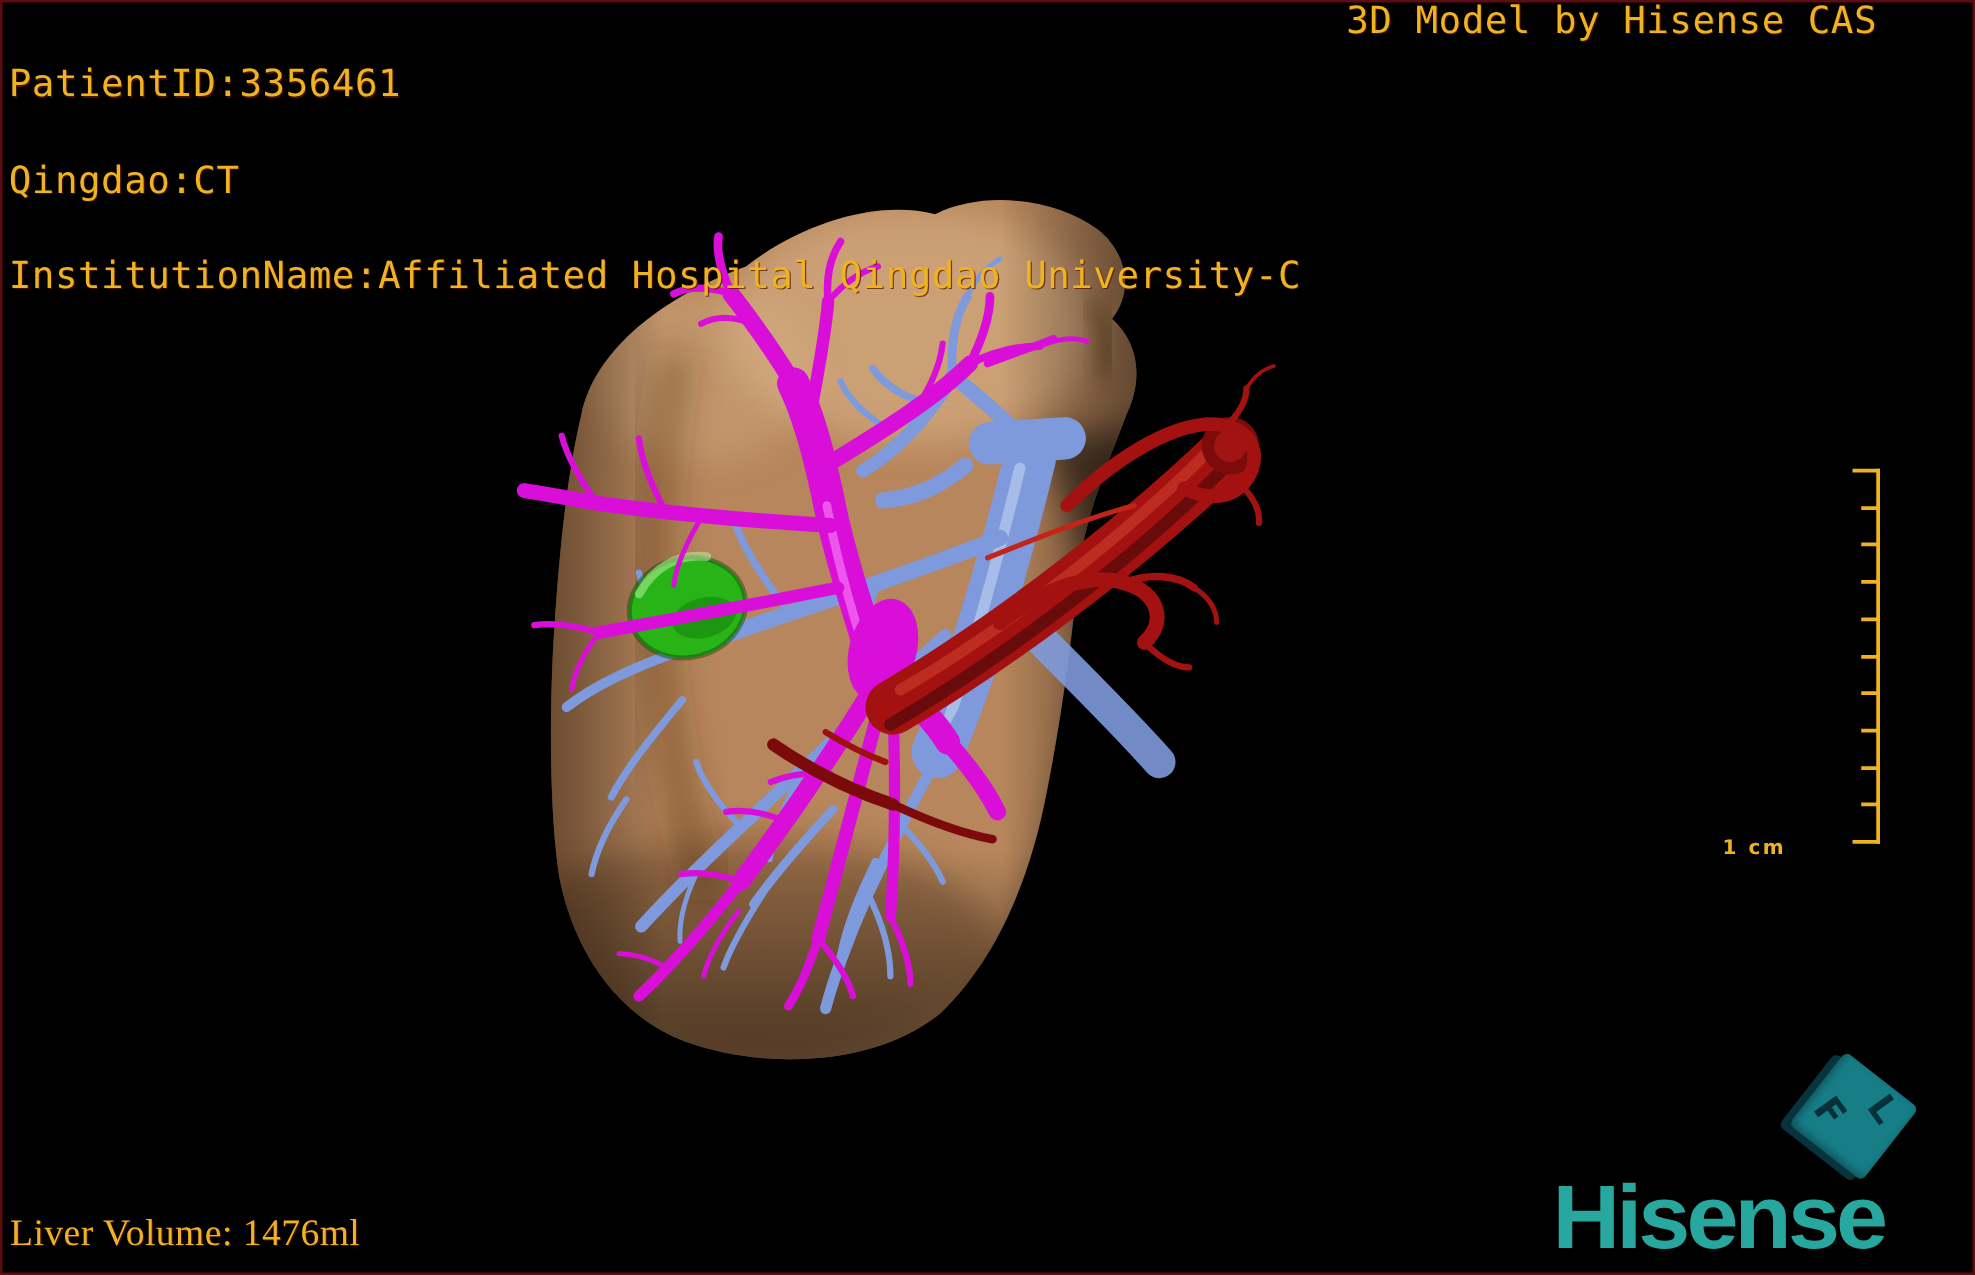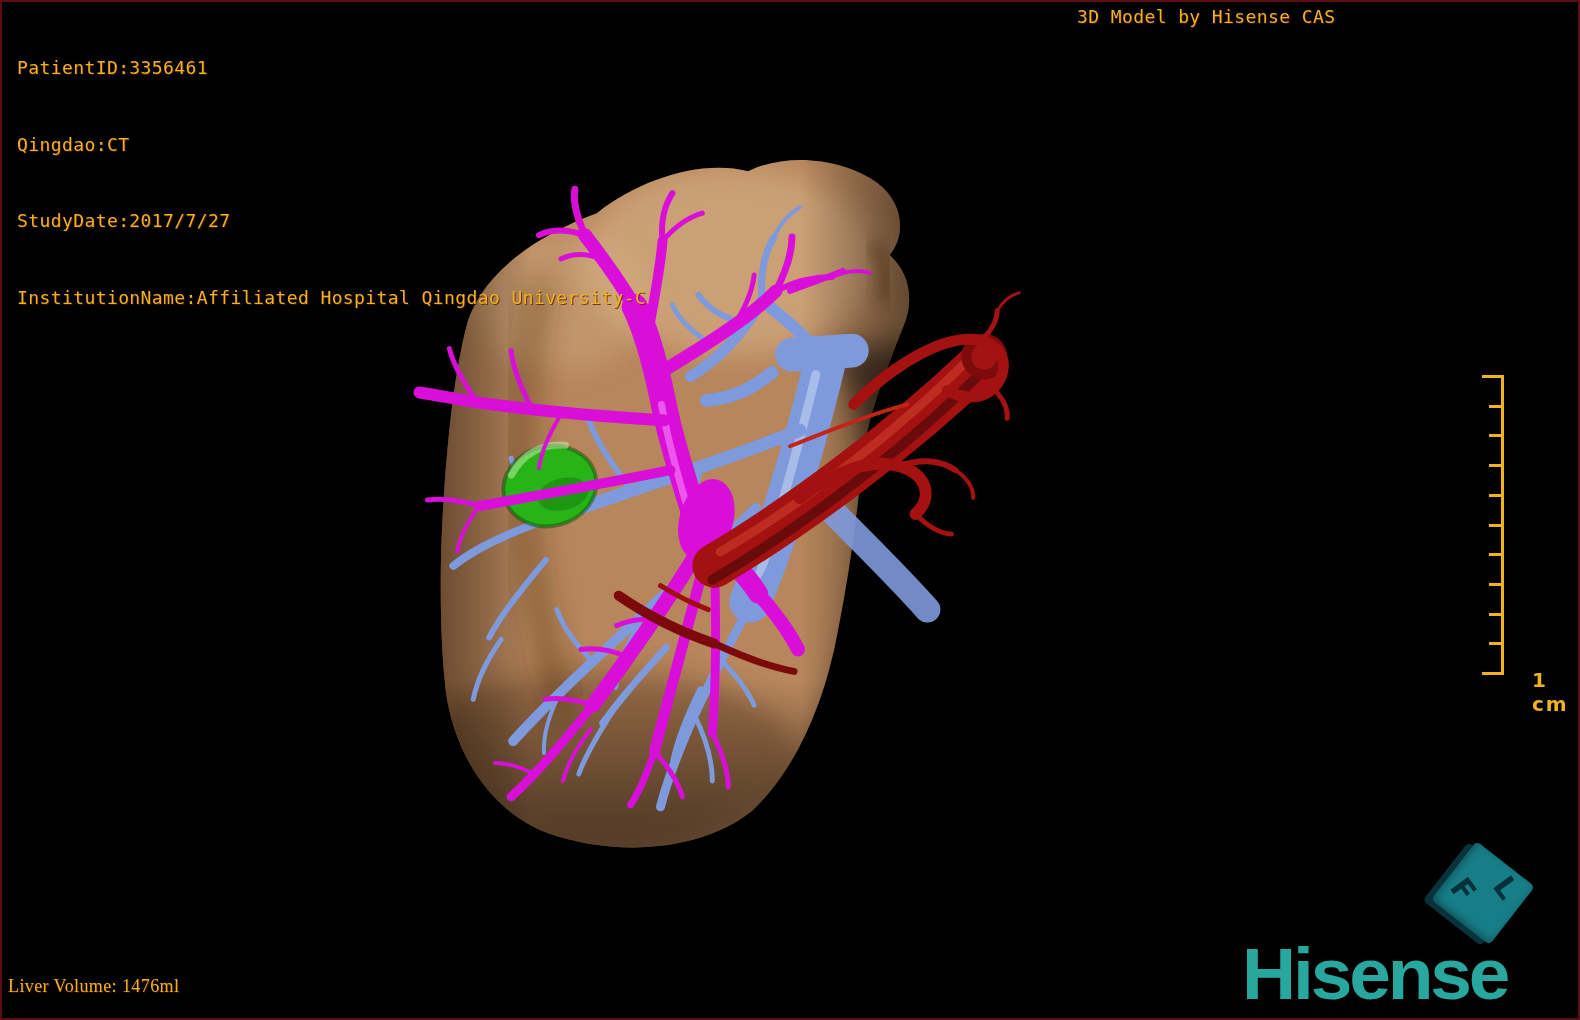--- a/index.html
+++ b/index.html
@@ -8,32 +8,32 @@
     --artery:#a31111; --gallbladder:#28b416; --logo-teal:#27a79d; --cube-teal:#177e88;
   }
   html,body{margin:0;padding:0;background:#000;}
   .stage{
     position:relative;width:1580px;height:1020px;box-sizing:border-box;
     background:var(--background);border:2px solid var(--frame-border);
     overflow:hidden;font-family:"DejaVu Sans Mono",monospace;
   }
   .scene{position:absolute;left:0;top:0;width:100%;height:100%;}
   .osd{
-    position:absolute;color:var(--overlay-text);font-size:18px;line-height:25.5px;
+    position:absolute;color:var(--overlay-text);font-size:30px;line-height:25.5px;
     letter-spacing:.4px;white-space:pre;text-shadow:1px 1px 0 rgba(90,20,0,.75);
   }
-  #patient-info{left:15px;top:2px;}
+  #patient-info{left:5px;top:2px;}
   #view-title{left:1075px;top:2px;}
   #liver-volume{left:6px;top:972px;font-family:Liberation Serif, serif;}
   
   #scale-bar{position:absolute;left:1476px;top:373px;width:26px;height:300px;}
   #scale-bar .axis{position:absolute;right:0;top:0;width:3px;height:100%;background:var(--overlay-text);}
   #scale-bar .tick{position:absolute;right:0;height:3px;width:15px;background:var(--overlay-text);}
   #scale-bar .tick-end{width:22px;}
-  #scale-label{position:absolute;left:1530px;top:666px;font-size:20px;font-weight:bold;
+  #scale-label{position:absolute;left:1376px;top:666px;font-size:16px;font-weight:bold;
     letter-spacing:2px;color:var(--overlay-text);font-family:"DejaVu Sans",sans-serif;}
   
   #orientation-cube{position:absolute;left:1444px;top:854px;width:74px;height:74px;
     transform:rotate(38deg);background:var(--cube-teal);border-radius:5px;
     box-shadow:-6px 6px 0 rgba(8,58,66,.9), inset 2px -3px 8px rgba(0,0,0,.35);}
   .cube-letter{position:absolute;font-family:"DejaVu Sans",sans-serif;font-weight:bold;
     color:#06313a;font-size:30px;line-height:30px;}
   #cube-letter-f{left:9px;top:32px;transform:rotate(16deg);}
   #cube-letter-l{left:42px;top:4px;transform:rotate(16deg);}
   
@@ -199,21 +199,20 @@
       <path stroke="#c22418" stroke-width="4" fill="none" stroke-linecap="round" d="M 790,446 C 830,430 870,414 908,404"></path>
       <path stroke="#7c0a0a" stroke-width="10" fill="none" stroke-linecap="round" d="M 618,596 C 650,618 684,634 714,644"></path>
       <path stroke="#7c0a0a" stroke-width="7" fill="none" stroke-linecap="round" d="M 714,644 C 744,658 772,668 794,672"></path>
       <path stroke="#9c1010" stroke-width="5" fill="none" stroke-linecap="round" d="M 660,586 C 676,596 692,604 708,610"></path>
     </g>
   </svg>
 
   <div class="osd" id="patient-info">
     <div>PatientID:3356461</div>
     <div>Qingdao:CT</div>
-    <div>StudyDate:2017/7/27</div>
     <div>InstitutionName:Affiliated Hospital Qingdao University-C</div>
   </div>
 
   <div class="osd" id="view-title">3D Model by Hisense CAS</div>
 
   <div class="osd" id="liver-volume">Liver Volume: 1476ml</div>
 
   <div id="scale-bar">
     <div class="axis"></div>
   <div class="tick tick-end" style="top: 0px;"></div>

